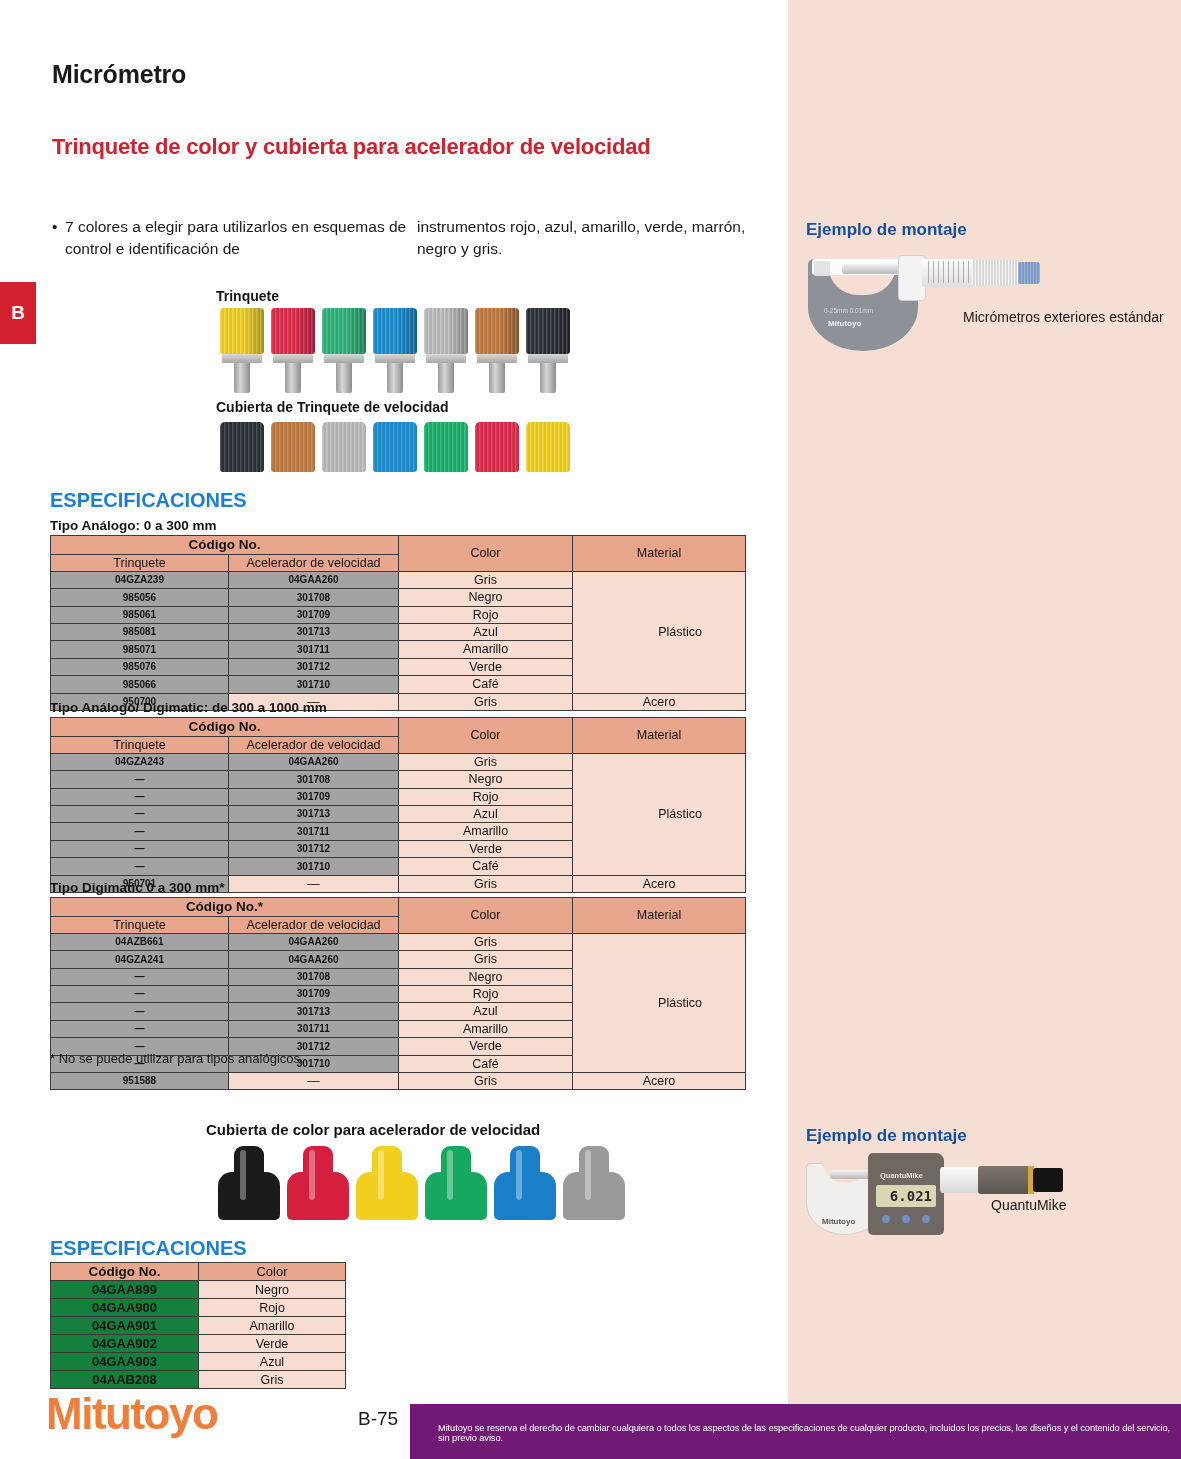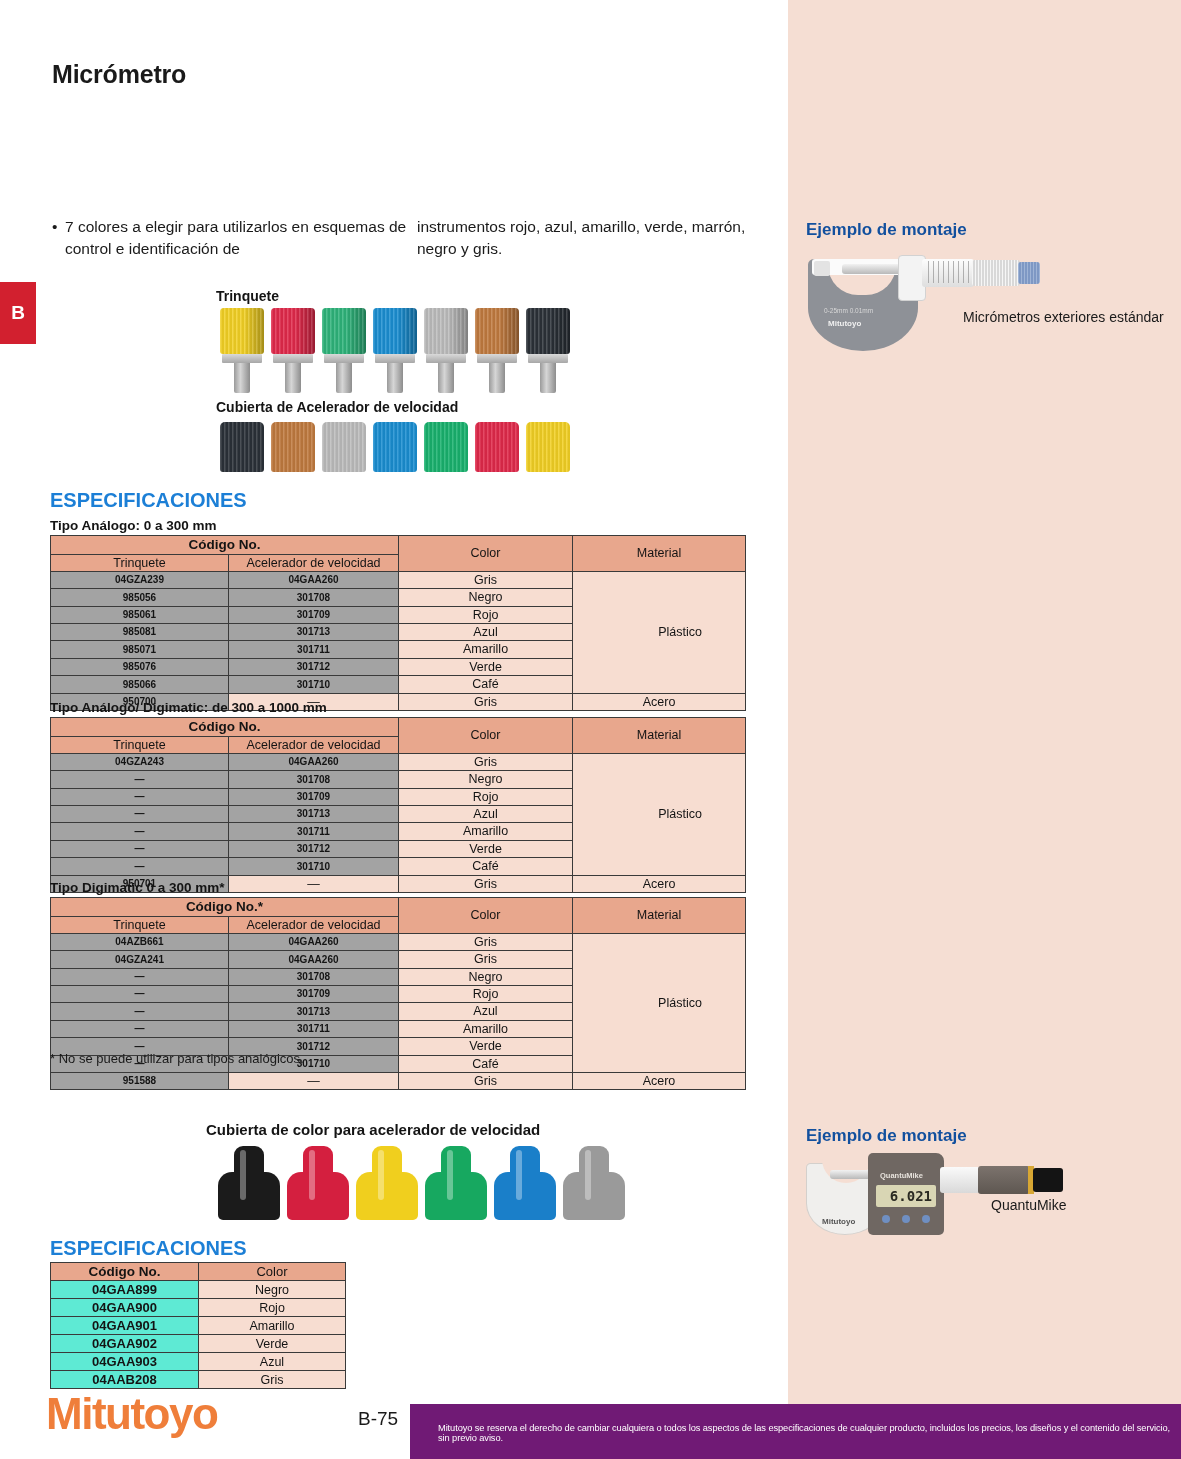--- a/index.html
+++ b/index.html
@@ -125,21 +125,21 @@
   table.spec2 {
     position: absolute; border-collapse: collapse; table-layout: fixed;
     font-size: 12.5px; color: #141414;
   }
   table.spec2 th, table.spec2 td {
     border: 1px solid #3a3a3a; padding: 1px 3px; text-align: center; height: 17px;
   }
   table.spec2 thead th { background: #e8a78d; font-weight: bold; font-size: 13.5px; }
   table.spec2 thead th.lite { font-weight: normal; font-size: 13px; }
   table.spec2 tbody td { background: #f7ddd1; }
-  table.spec2 tbody td.code { font-weight: bold; font-size: 13px; background: #5eead4; }
+  table.spec2 tbody td.code { font-weight: bold; font-size: 13px; background: #15803d; }
 
   
   .side-h {
     position: absolute; font-size: 17px; font-weight: bold; color: #12509e;
   }
   .side-cap { position: absolute; font-size: 14px; color: #1a1a1a; }
 
   
   .mic1 { position: absolute; left: 806px; top: 245px; width: 180px; height: 110px; }
   .mic1 .frame {
@@ -252,20 +252,21 @@
 </head>
 <body>
 
 <div class="page">
 
   <div class="sidebar"></div>
 
   <div class="btab">B</div>
 
   <div class="h-product">Micrómetro</div>
+  <div class="h-red">Trinquete de color y cubierta para acelerador de velocidad</div>
 
   <div class="bullet-wrap">
     <div class="bullet-col c1">
       <span class="bullet-dot">•</span>
       <span class="bullet-body">7 colores a elegir para utilizarlos en esquemas de control e identificación de</span>
     </div>
     <div class="bullet-col c2">
       <span>instrumentos rojo, azul, amarillo, verde, marrón, negro y gris.</span>
     </div>
   </div>
@@ -302,21 +303,21 @@
         <div class="collar"></div>
         <div class="shaft"></div>
       </div>
       <div class="knob" style="left: 306px;">
         <div class="cap" style="background: linear-gradient(90deg, rgb(43, 49, 56) 0%, rgb(43, 49, 56) 55%, rgba(0, 0, 0, 0.28) 100%) rgb(43, 49, 56);"></div>
         <div class="collar"></div>
         <div class="shaft"></div>
       </div>
     </div>
 
-  <div class="cap-bold" style="left:216px; top:399px;">Cubierta de Acelerador de velocidad</div>
+  <div class="cap-bold" style="left:216px; top:399px;">Cubierta de Trinquete de velocidad</div>
   <div class="knob-row" id="speeder-row" style="left:220px; top:422px; width:340px; height:54px;">
       <div class="cover" style="left: 0px; position: absolute; background: rgb(43, 49, 56);"></div>
       <div class="cover" style="left: 51px; position: absolute; background: rgb(192, 122, 63);"></div>
       <div class="cover" style="left: 102px; position: absolute; background: rgb(188, 188, 188);"></div>
       <div class="cover" style="left: 153px; position: absolute; background: rgb(26, 142, 209);"></div>
       <div class="cover" style="left: 204px; position: absolute; background: rgb(25, 178, 110);"></div>
       <div class="cover" style="left: 255px; position: absolute; background: rgb(224, 41, 74);"></div>
       <div class="cover" style="left: 306px; position: absolute; background: rgb(242, 208, 36);"></div>
     </div>
 

